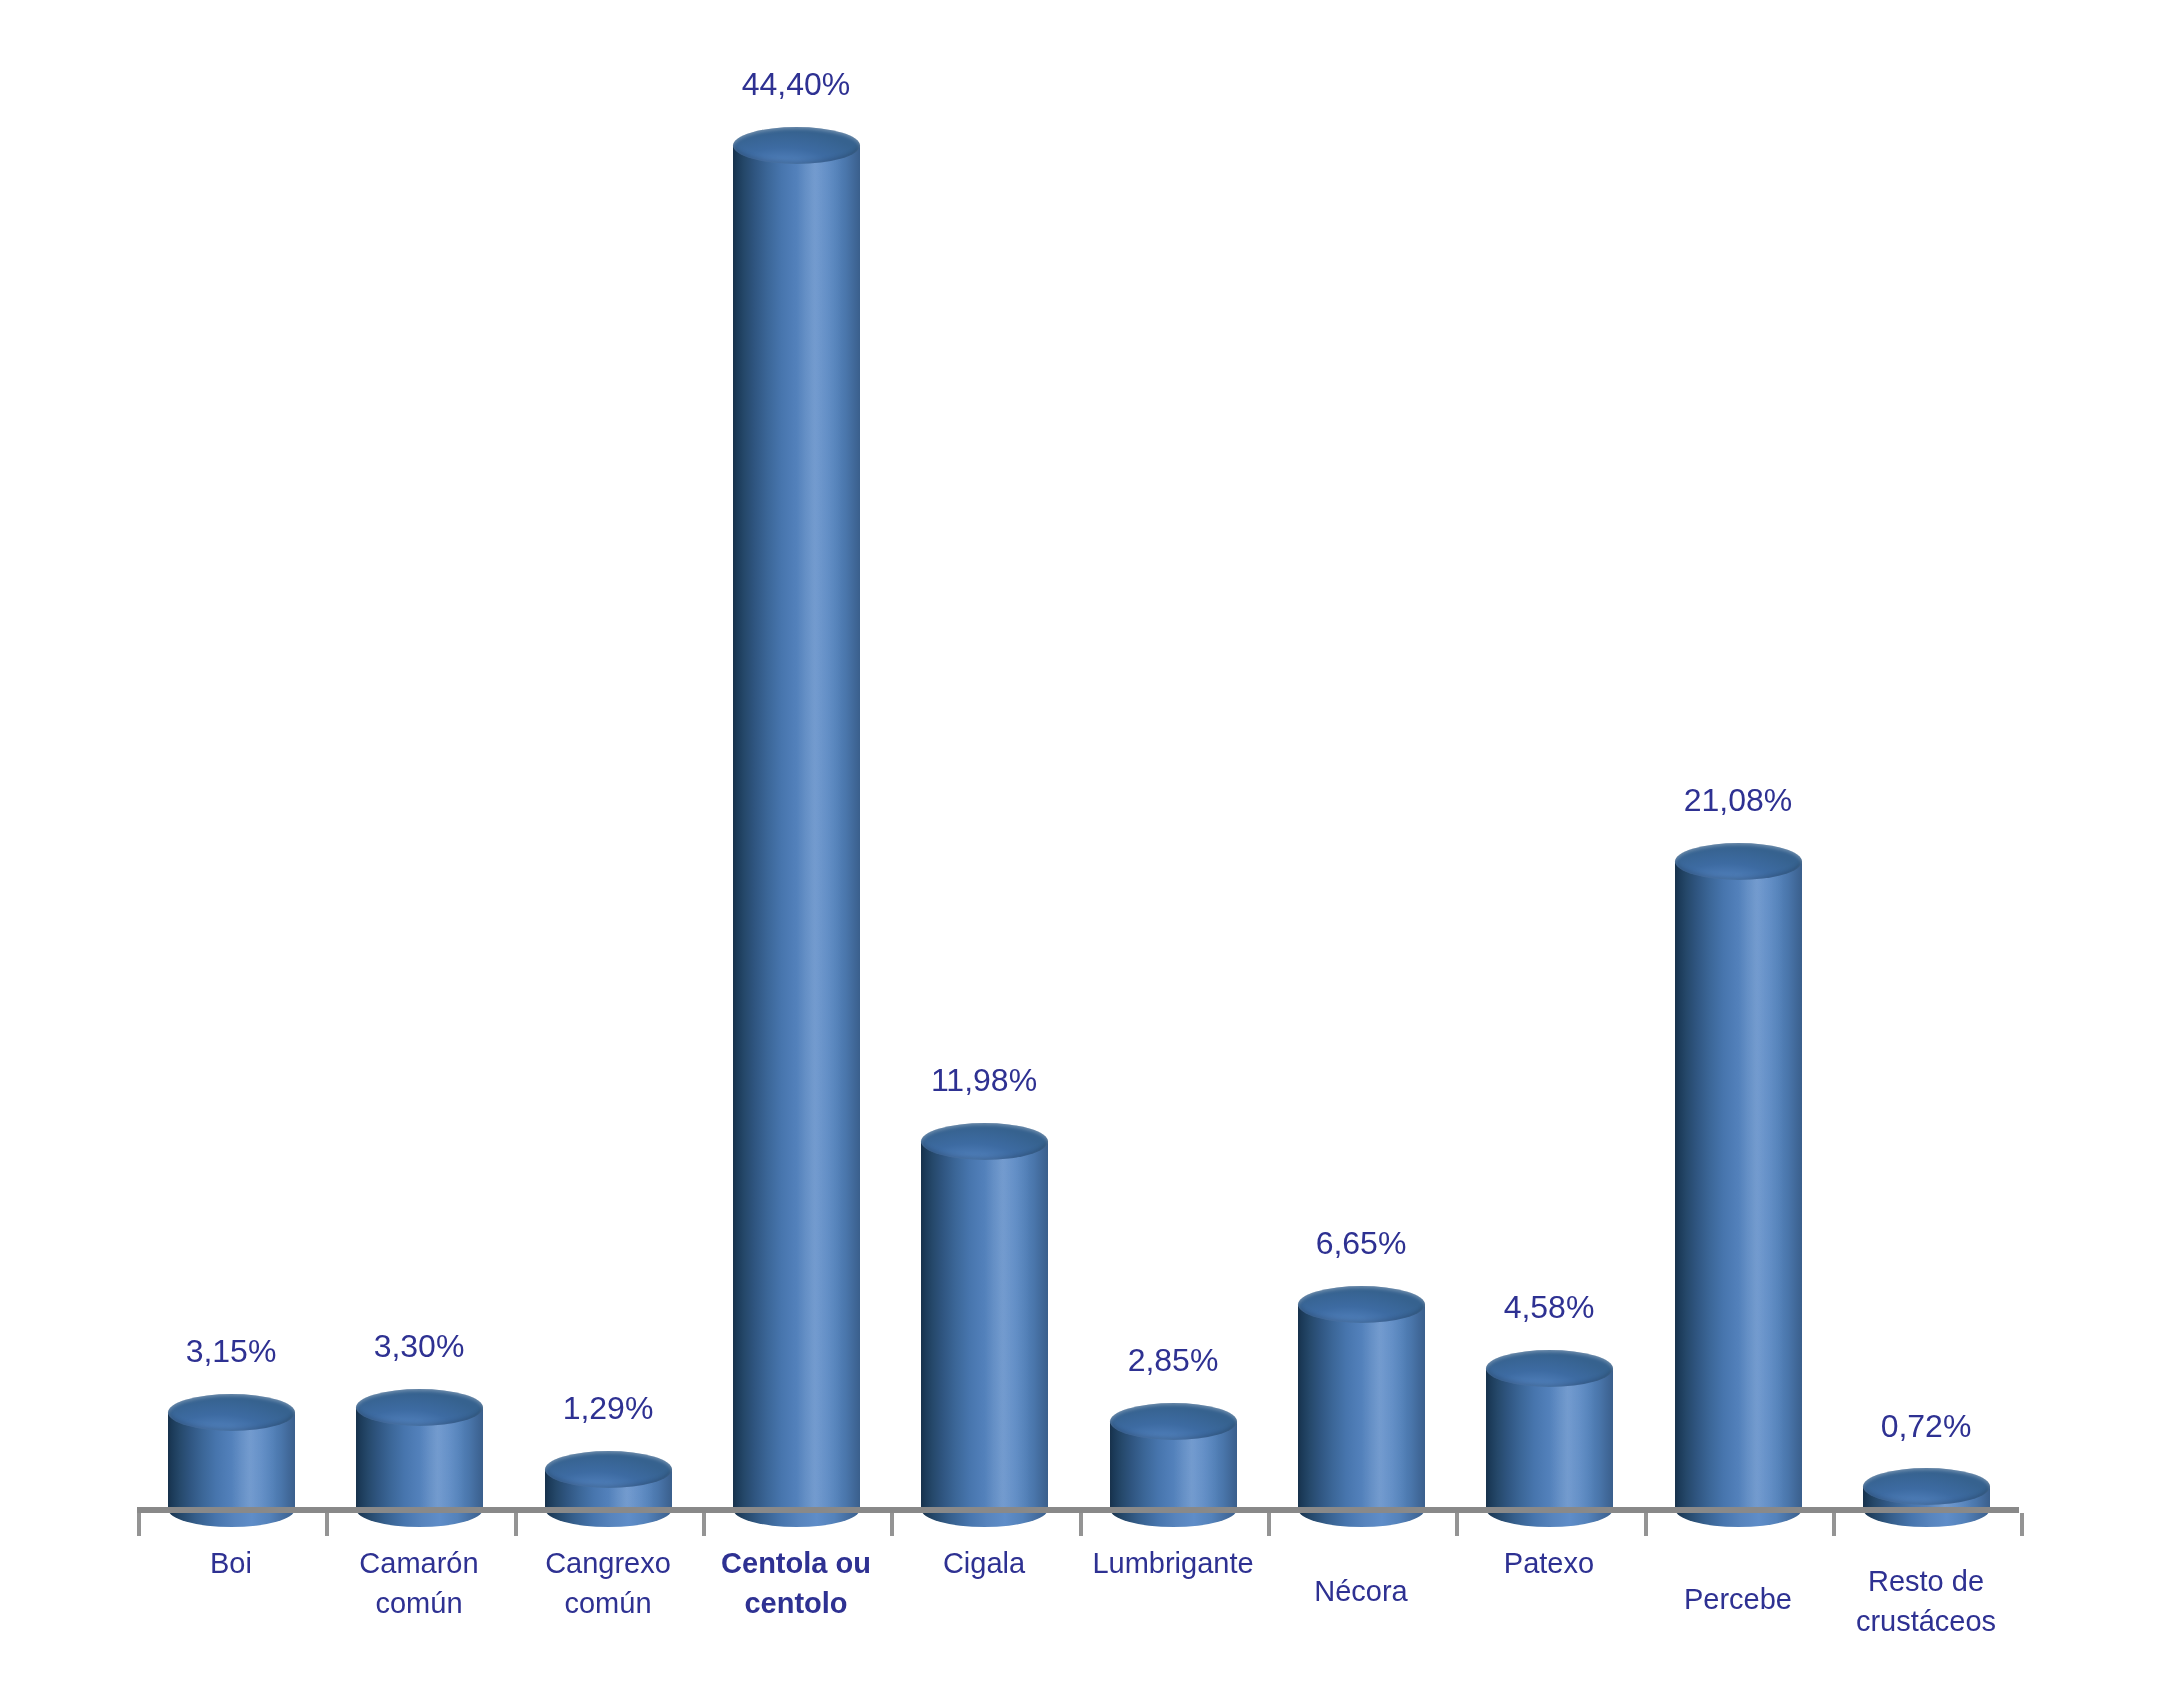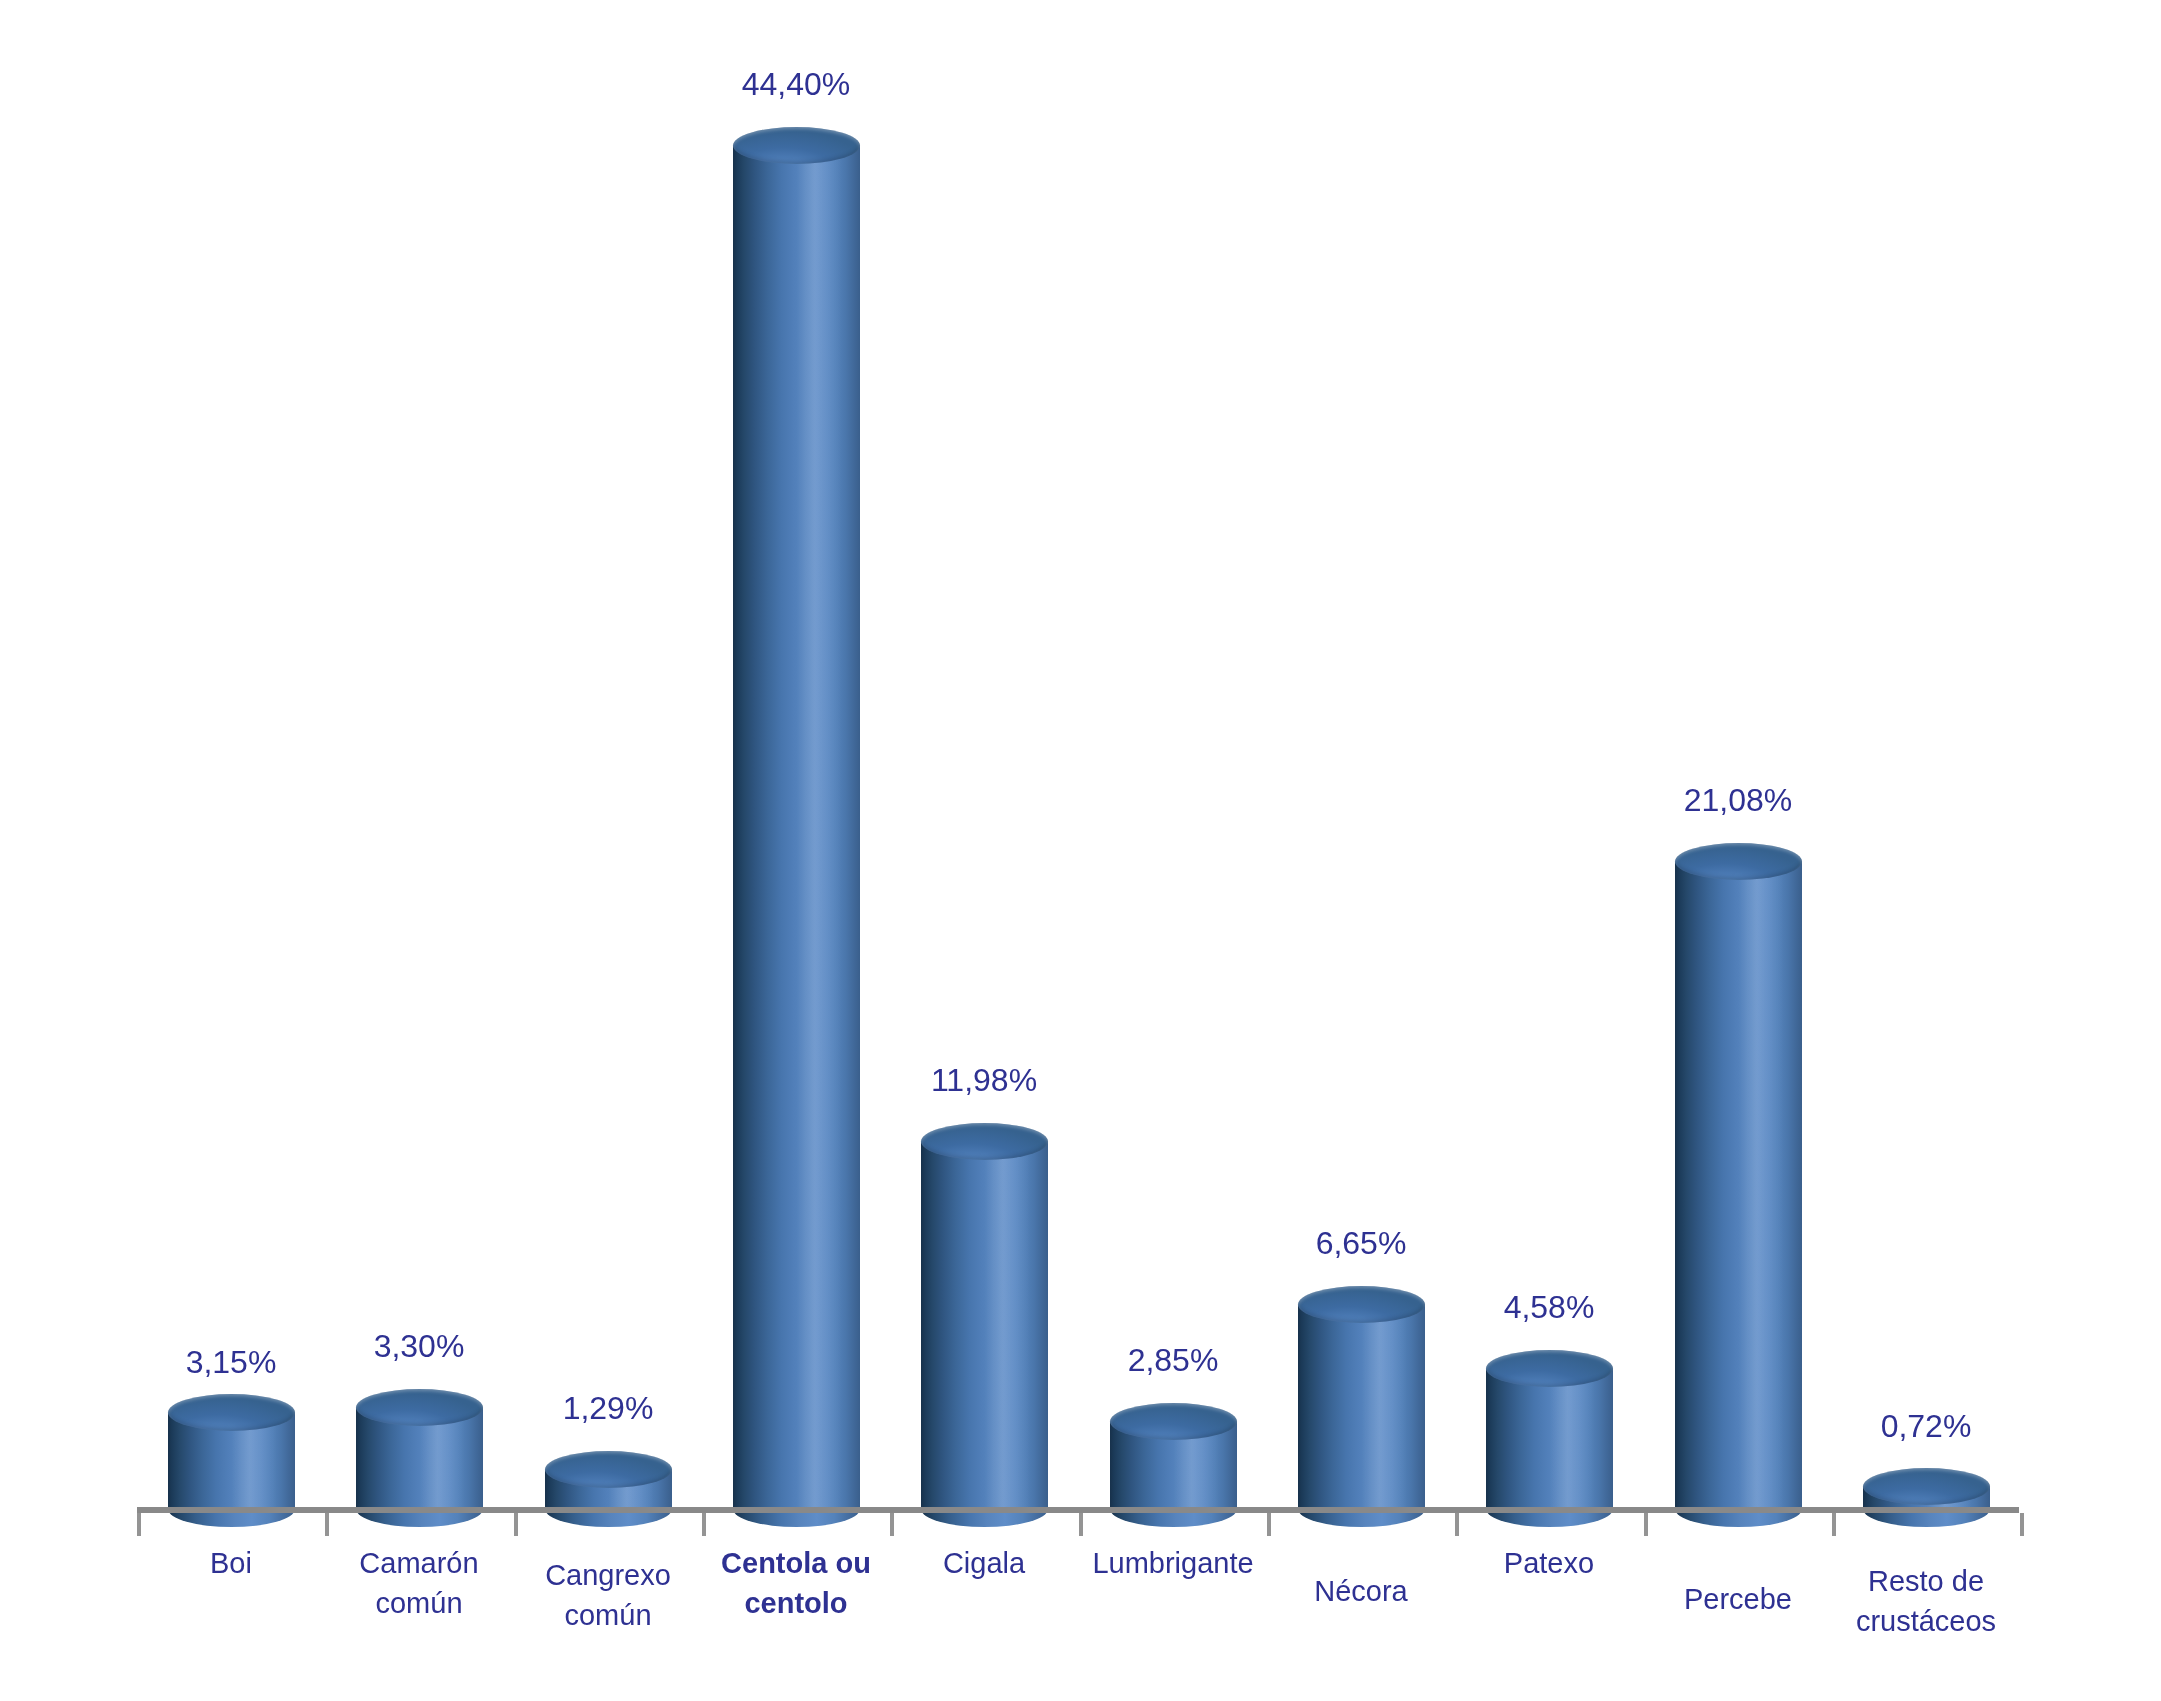--- a/index.html
+++ b/index.html
@@ -230,40 +230,40 @@
         <div class="axis-tick" style="left: 702px;"></div>
         <div class="axis-tick" style="left: 890px;"></div>
         <div class="axis-tick" style="left: 1079px;"></div>
         <div class="axis-tick" style="left: 1267px;"></div>
         <div class="axis-tick" style="left: 1455px;"></div>
         <div class="axis-tick" style="left: 1644px;"></div>
         <div class="axis-tick" style="left: 1832px;"></div>
         <div class="axis-tick" style="left: 2020px;"></div>
       </div>
     <div id="value-labels-layer">
-        <div class="data-label" style="left: 137px; top: 1333px; margin-top: 11px;">3,15%</div>
+        <div class="data-label" style="left: 137px; top: 1333px;">3,15%</div>
         <div class="data-label" style="left: 325px; top: 1328px;">3,30%</div>
         <div class="data-label" style="left: 514px; top: 1390px;">1,29%</div>
         <div class="data-label" style="left: 702px; top: 66px;">44,40%</div>
         <div class="data-label" style="left: 890px; top: 1062px;">11,98%</div>
         <div class="data-label" style="left: 1079px; top: 1342px;">2,85%</div>
         <div class="data-label" style="left: 1267px; top: 1225px;">6,65%</div>
         <div class="data-label" style="left: 1455px; top: 1289px;">4,58%</div>
         <div class="data-label" style="left: 1644px; top: 782px;">21,08%</div>
         <div class="data-label" style="left: 1832px; top: 1408px;">0,72%</div>
       </div>
     <div id="cat-labels-layer">
         <div class="cat-label" style="left: 137px;">
           <div>Boi</div>
         </div>
         <div class="cat-label" style="left: 325px;">
           <div>Camarón</div>
           <div>común</div>
         </div>
-        <div class="cat-label" style="left: 514px; margin-top: 12px;">
+        <div class="cat-label" style="left: 514px;">
           <div>Cangrexo</div>
           <div>común</div>
         </div>
         <div class="cat-label" style="left: 702px; font-weight: bold;">
           <div>Centola ou</div>
           <div>centolo</div>
         </div>
         <div class="cat-label" style="left: 890px;">
           <div>Cigala</div>
         </div>

